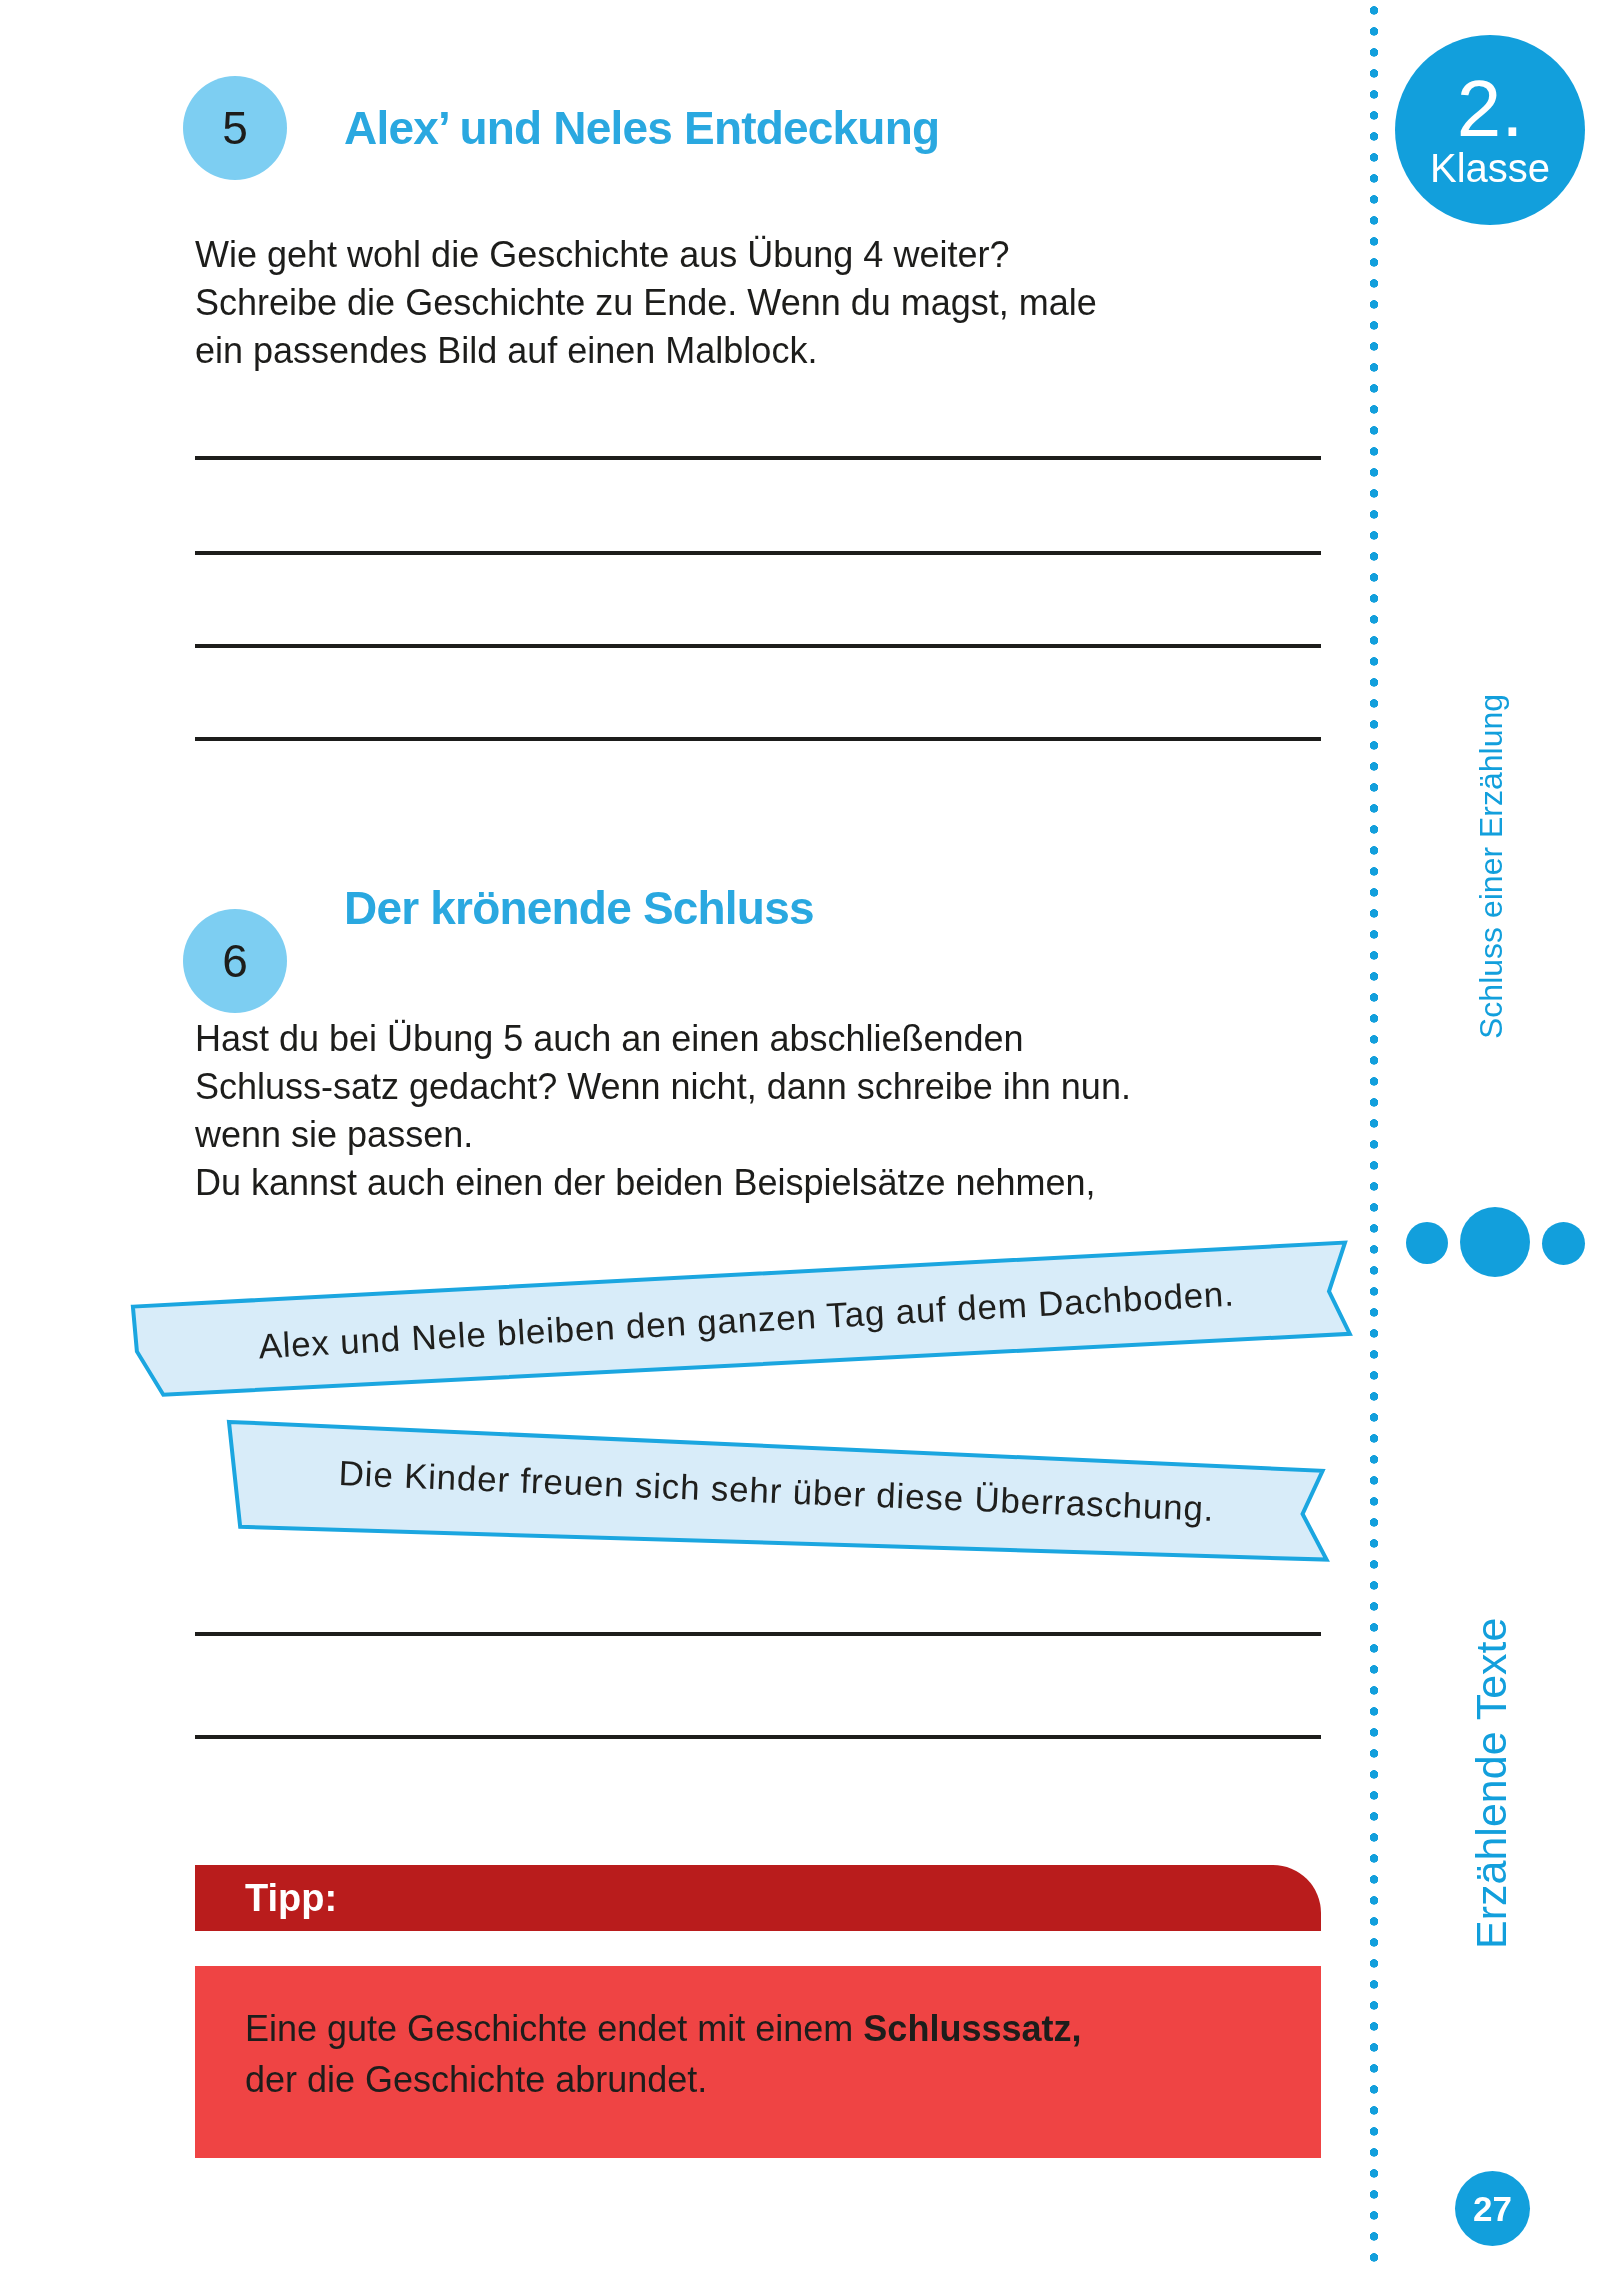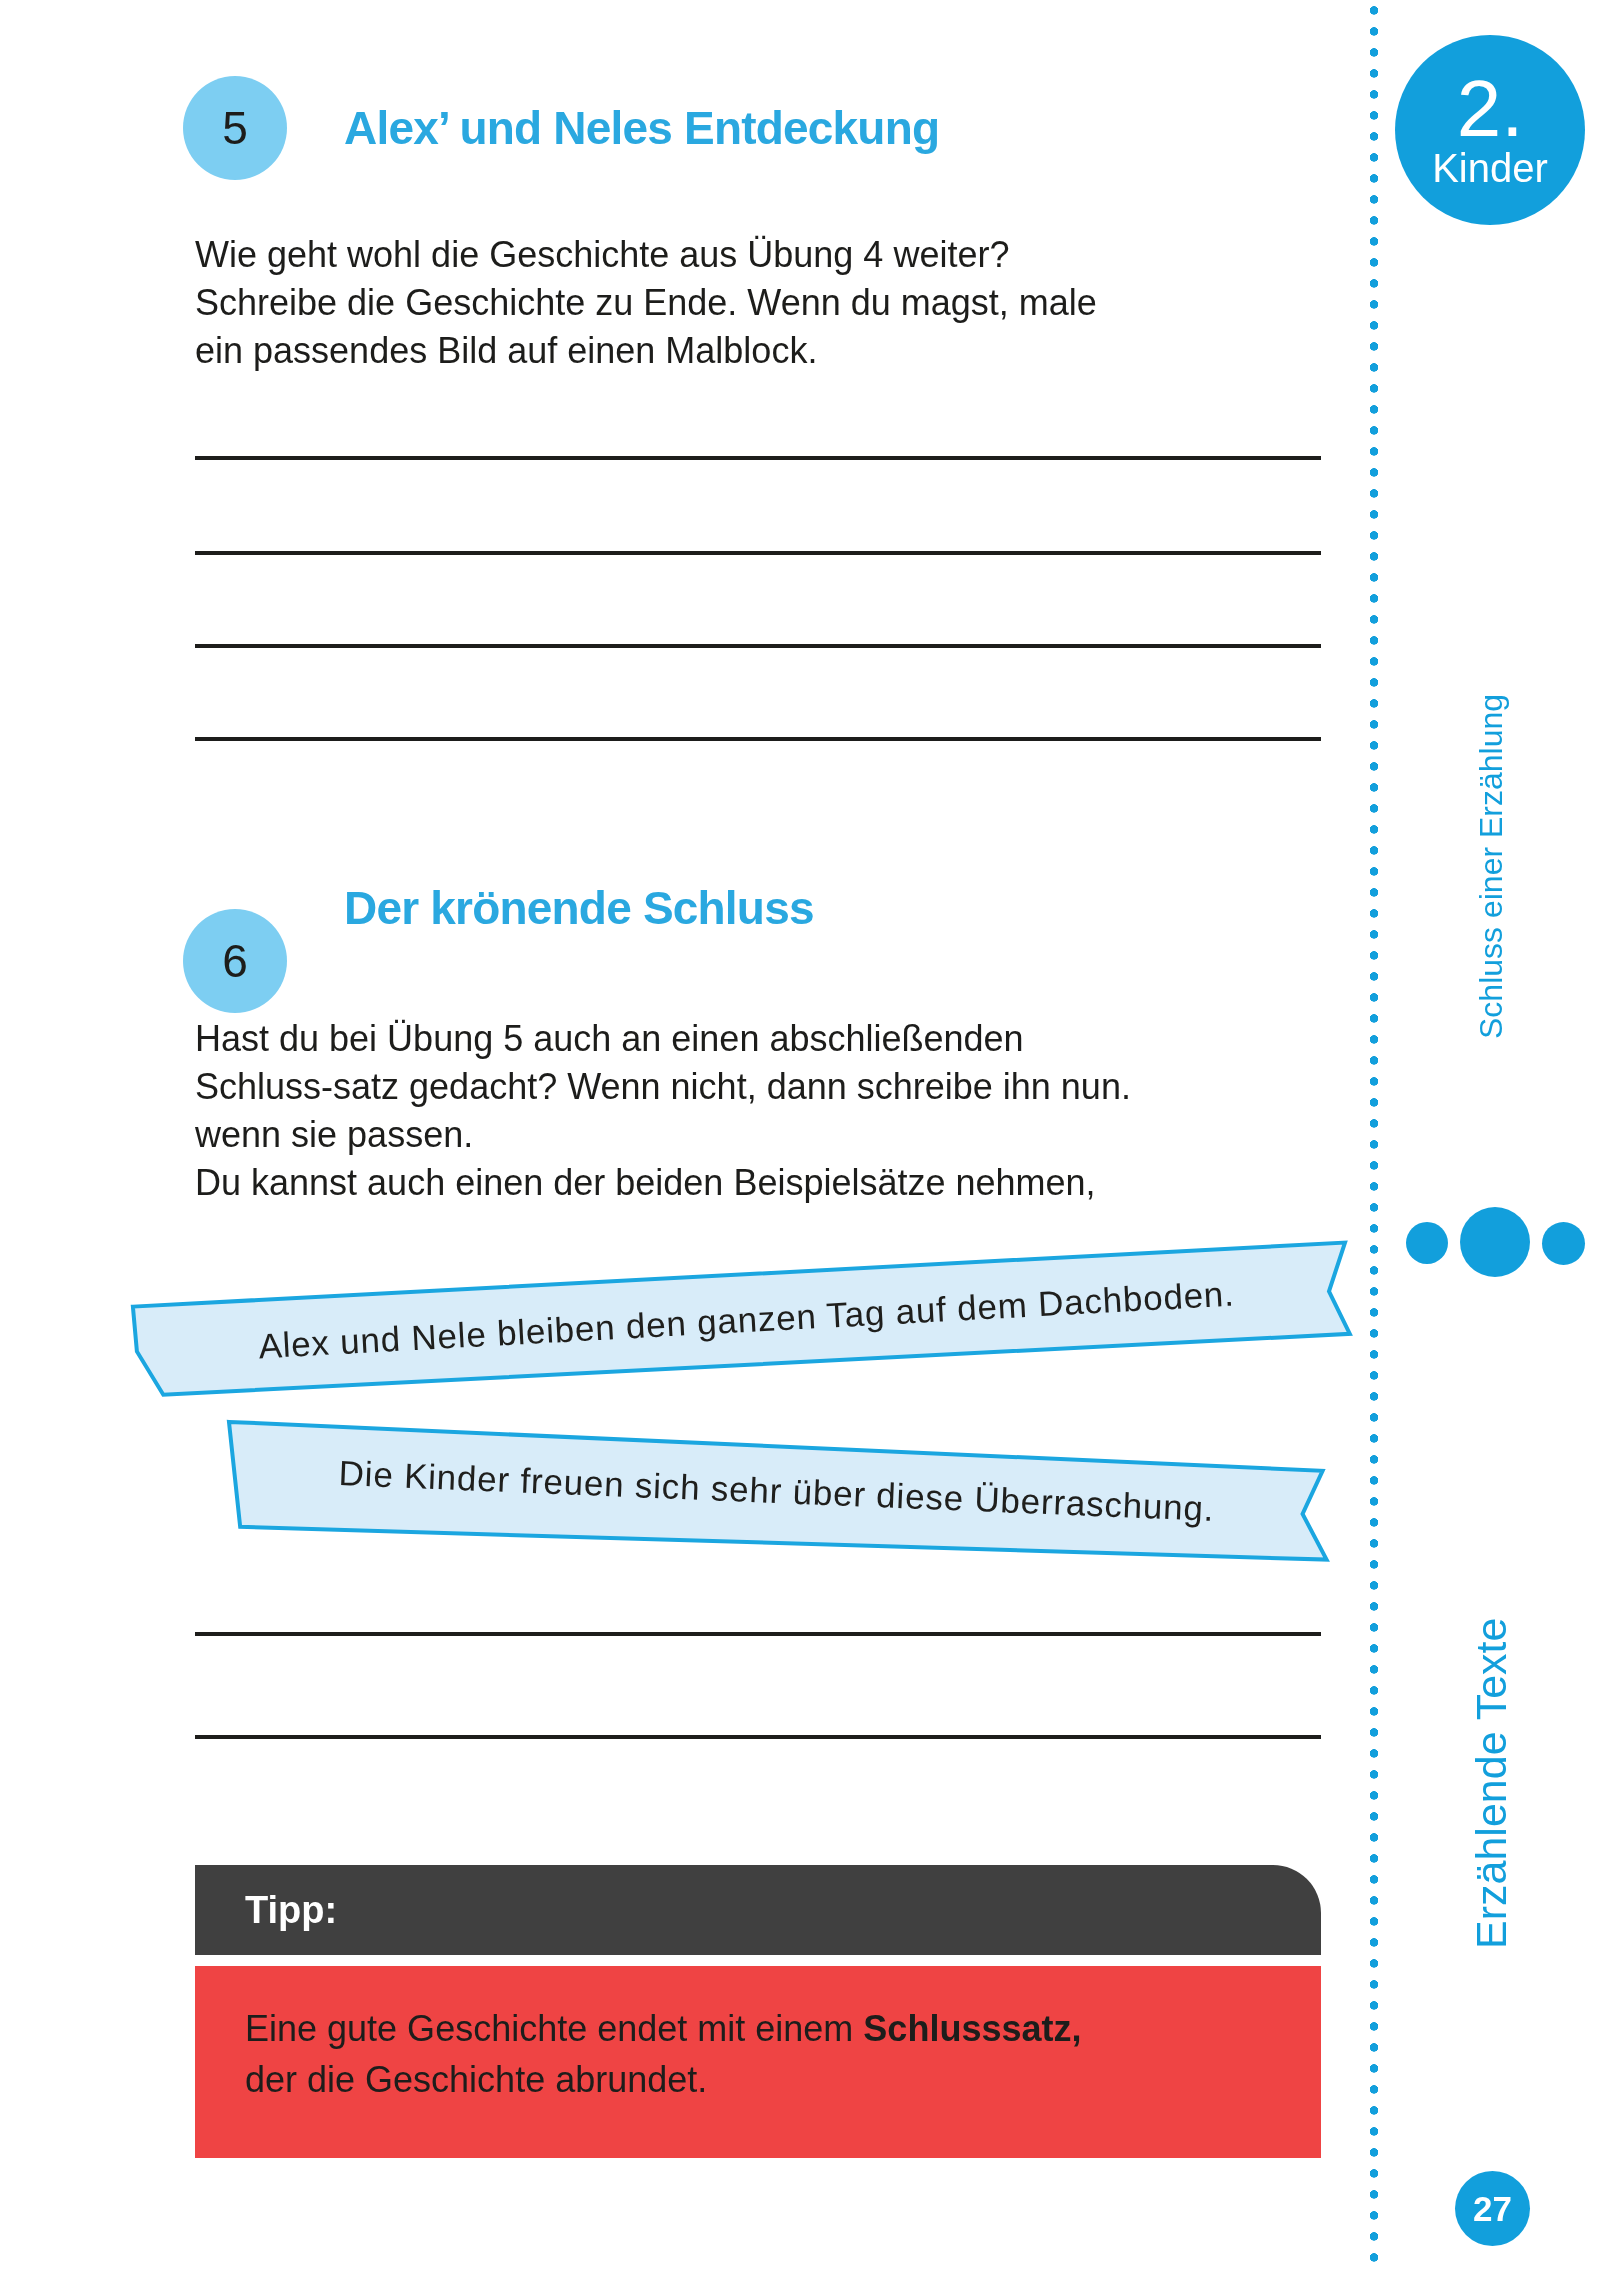--- a/index.html
+++ b/index.html
@@ -30,22 +30,22 @@
 
   
   .banners-layer{position:absolute;left:0;top:0;width:1618px;height:2273px;}
   .ribbon{fill:#d8ecf9;stroke:#1ba6e0;stroke-width:5;}
   .banner-text{position:absolute;display:flex;align-items:center;justify-content:center;
                font-size:35px;color:#1f1f1d;letter-spacing:0.8px;white-space:nowrap;}
   #banner-text-1{left:164px;top:1278px;width:1165px;height:84px;transform:rotate(-3.1deg);}
   #banner-text-2{left:240px;top:1446px;width:1073px;height:90px;transform:rotate(2.35deg);}
 
   
-  .tip-header{position:absolute;left:195px;top:1865px;width:1126px;height:90px;
-              background:#404040;border-radius:0 48px 0 0;display:flex;align-items:center;}
+  .tip-header{position:absolute;left:195px;top:1865px;width:1126px;height:66px;
+              background:#b91c1c;border-radius:0 48px 0 0;display:flex;align-items:center;}
   .tip-header span{margin-left:50px;font-size:38px;font-weight:bold;color:#ffffff;}
   .tip-body{position:absolute;left:195px;top:1966px;width:1126px;height:192px;background:#ef4444;}
   .tip-text{margin:37px 0 0 50px;font-size:36px;line-height:51px;color:#1d1d1b;}
 
   
   .dotted-divider{position:absolute;left:1370px;top:0;width:8px;height:2273px;
       background-image:radial-gradient(circle at 4px 10.4px,#129fdc 4px,rgba(255,255,255,0) 4.5px);
       background-size:8px 21px;background-repeat:repeat-y;}
   .grade-badge{position:absolute;left:1395px;top:35px;width:190px;height:190px;border-radius:50%;
                background:#129fdc;display:flex;flex-direction:column;align-items:center;
@@ -111,21 +111,21 @@
   <div class="tip-body">
     <div class="tip-text">
       <span>Eine gute Geschichte endet mit einem </span><b>Schlusssatz,</b><br>
       <span>der die Geschichte abrundet.</span>
     </div>
   </div>
 
   <div class="dotted-divider"></div>
   <div class="grade-badge">
     <span class="grade-top">2.</span>
-    <span class="grade-bottom">Kinder</span>
+    <span class="grade-bottom">Klasse</span>
   </div>
   <div class="vlabel" id="section-label">Schluss einer Erzählung</div>
   <span class="deco-dot" id="dot-left"></span>
   <span class="deco-dot" id="dot-center"></span>
   <span class="deco-dot" id="dot-right"></span>
   <div class="vlabel" id="chapter-label">Erzählende Texte</div>
   <div class="page-badge">
     <span>27</span>
   </div>
 

